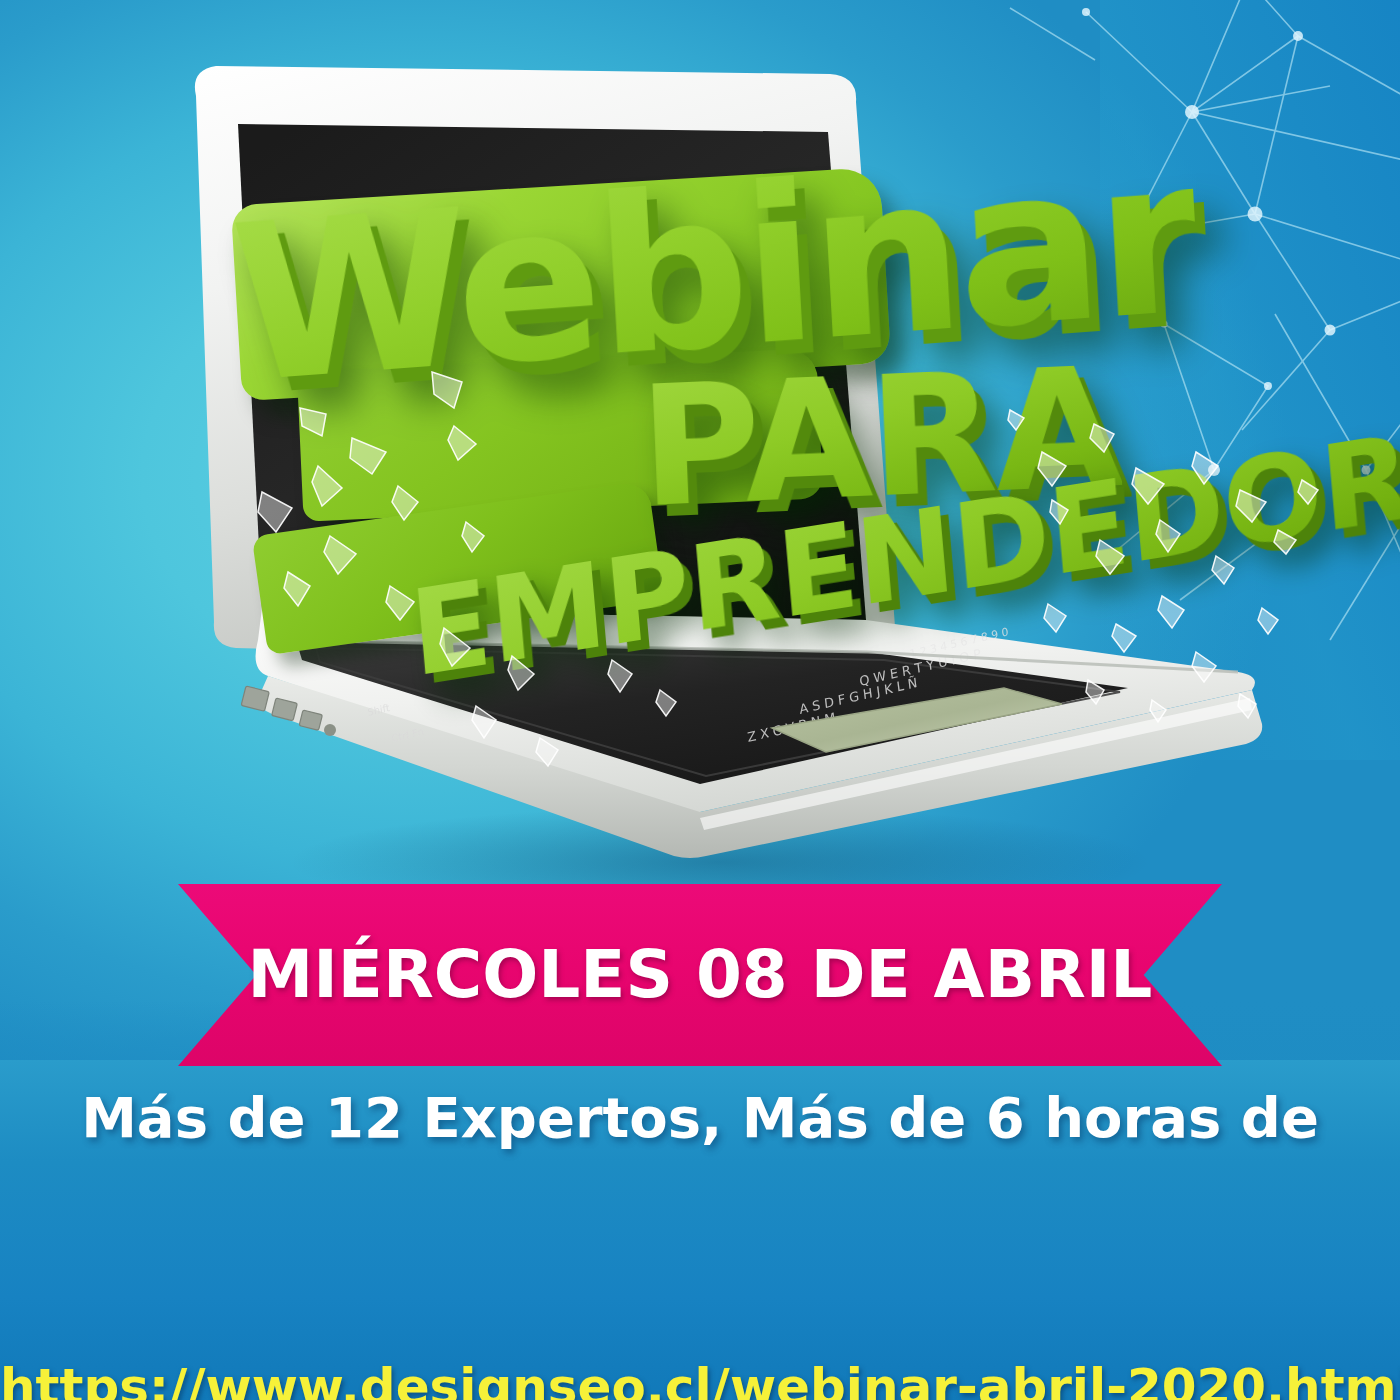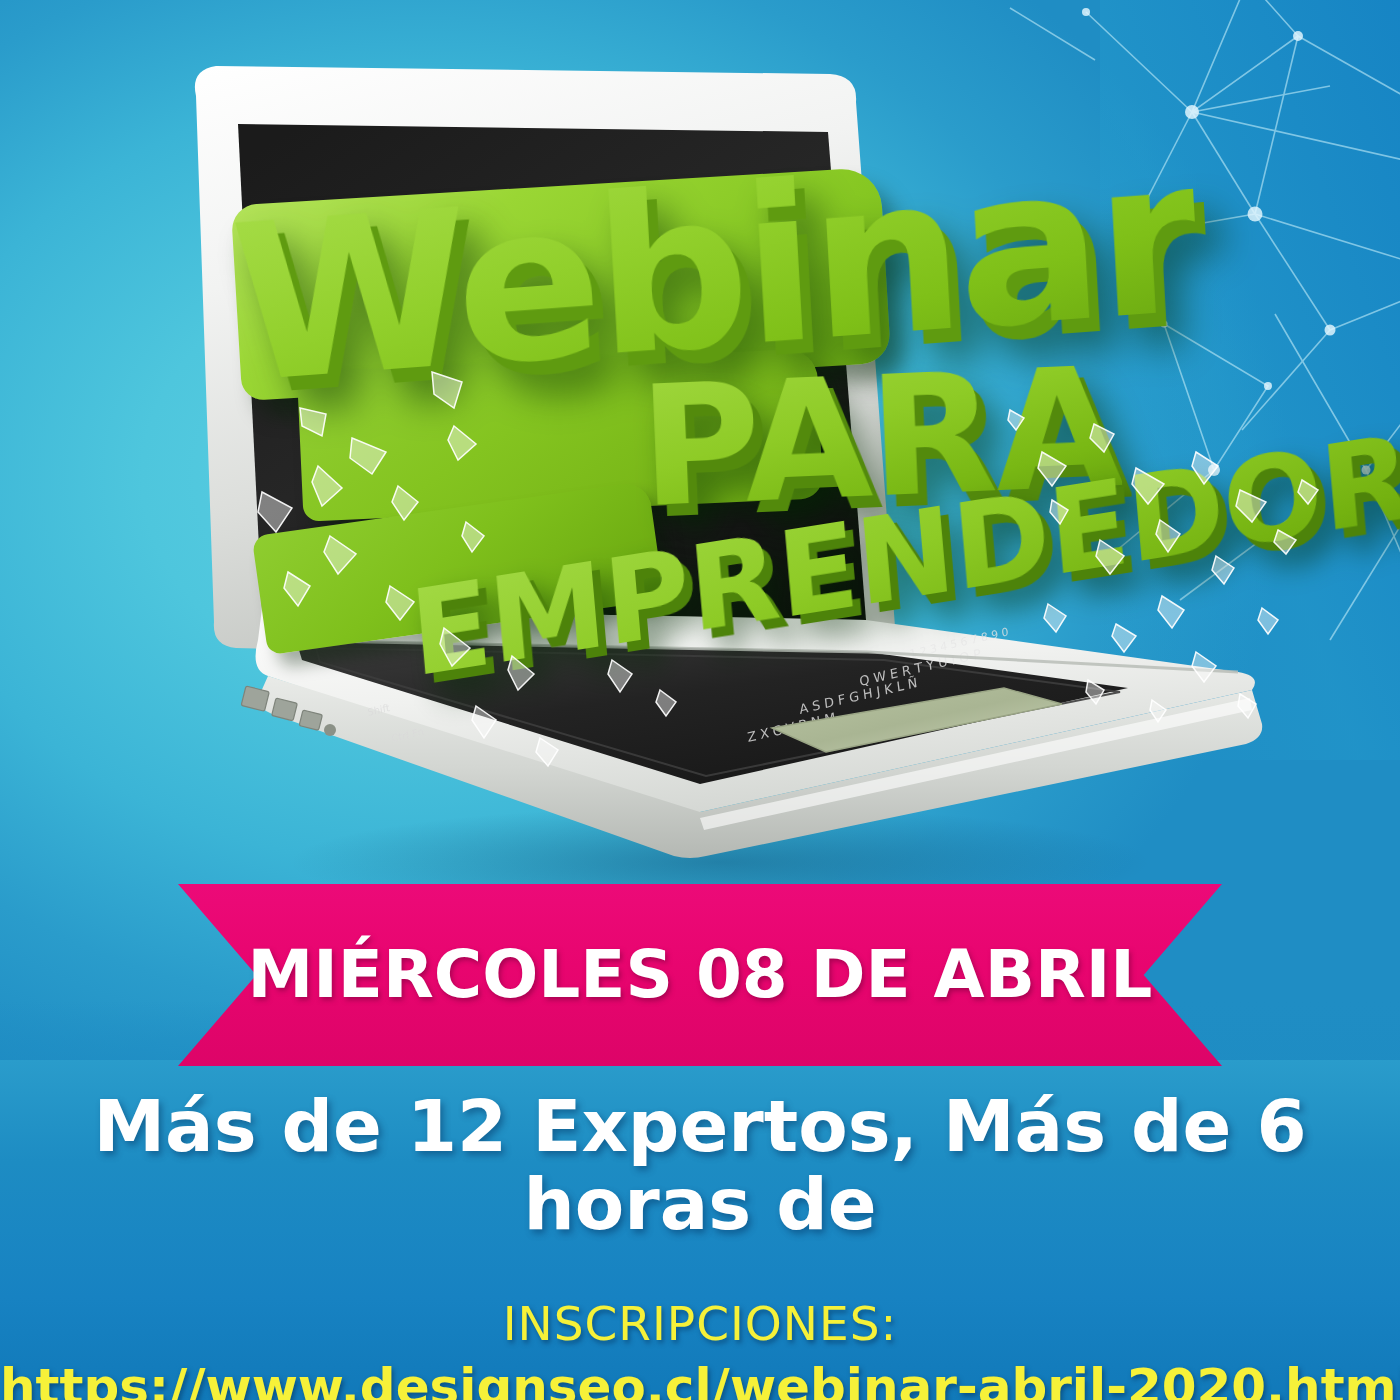--- a/index.html
+++ b/index.html
@@ -144,21 +144,21 @@
     white-space:nowrap;
   }
 
   
   #headline{
     position:absolute;
     left:0; right:0; top:1088px;
     text-align:center;
     font-family:"DejaVu Sans", sans-serif;
     font-weight:bold;
-    font-size:72px;
+    font-size:56px;
     line-height:1.08;
     color:#ffffff;
     text-shadow:3px 4px 7px rgba(0,45,90,.45);
     padding:0 18px;
   }
 
   
   #insc-label{
     position:absolute;
     left:0; right:0; top:1296px;
@@ -365,16 +365,15 @@
     <div class="ribbon-shape"></div>
     <div class="ribbon-text">
       <div id="date-line">MIÉRCOLES 08 DE ABRIL</div>
     </div>
   </div>
 
   <div id="headline">
     <div>Más de 12 Expertos, Más de 6 horas de</div>
   </div>
 
-  <div id="insc-label">INSCRIPCIONES:</div>
   <div id="insc-url">https://www.designseo.cl/webinar-abril-2020.html</div>
 
 </div>
 
 </body></html>

